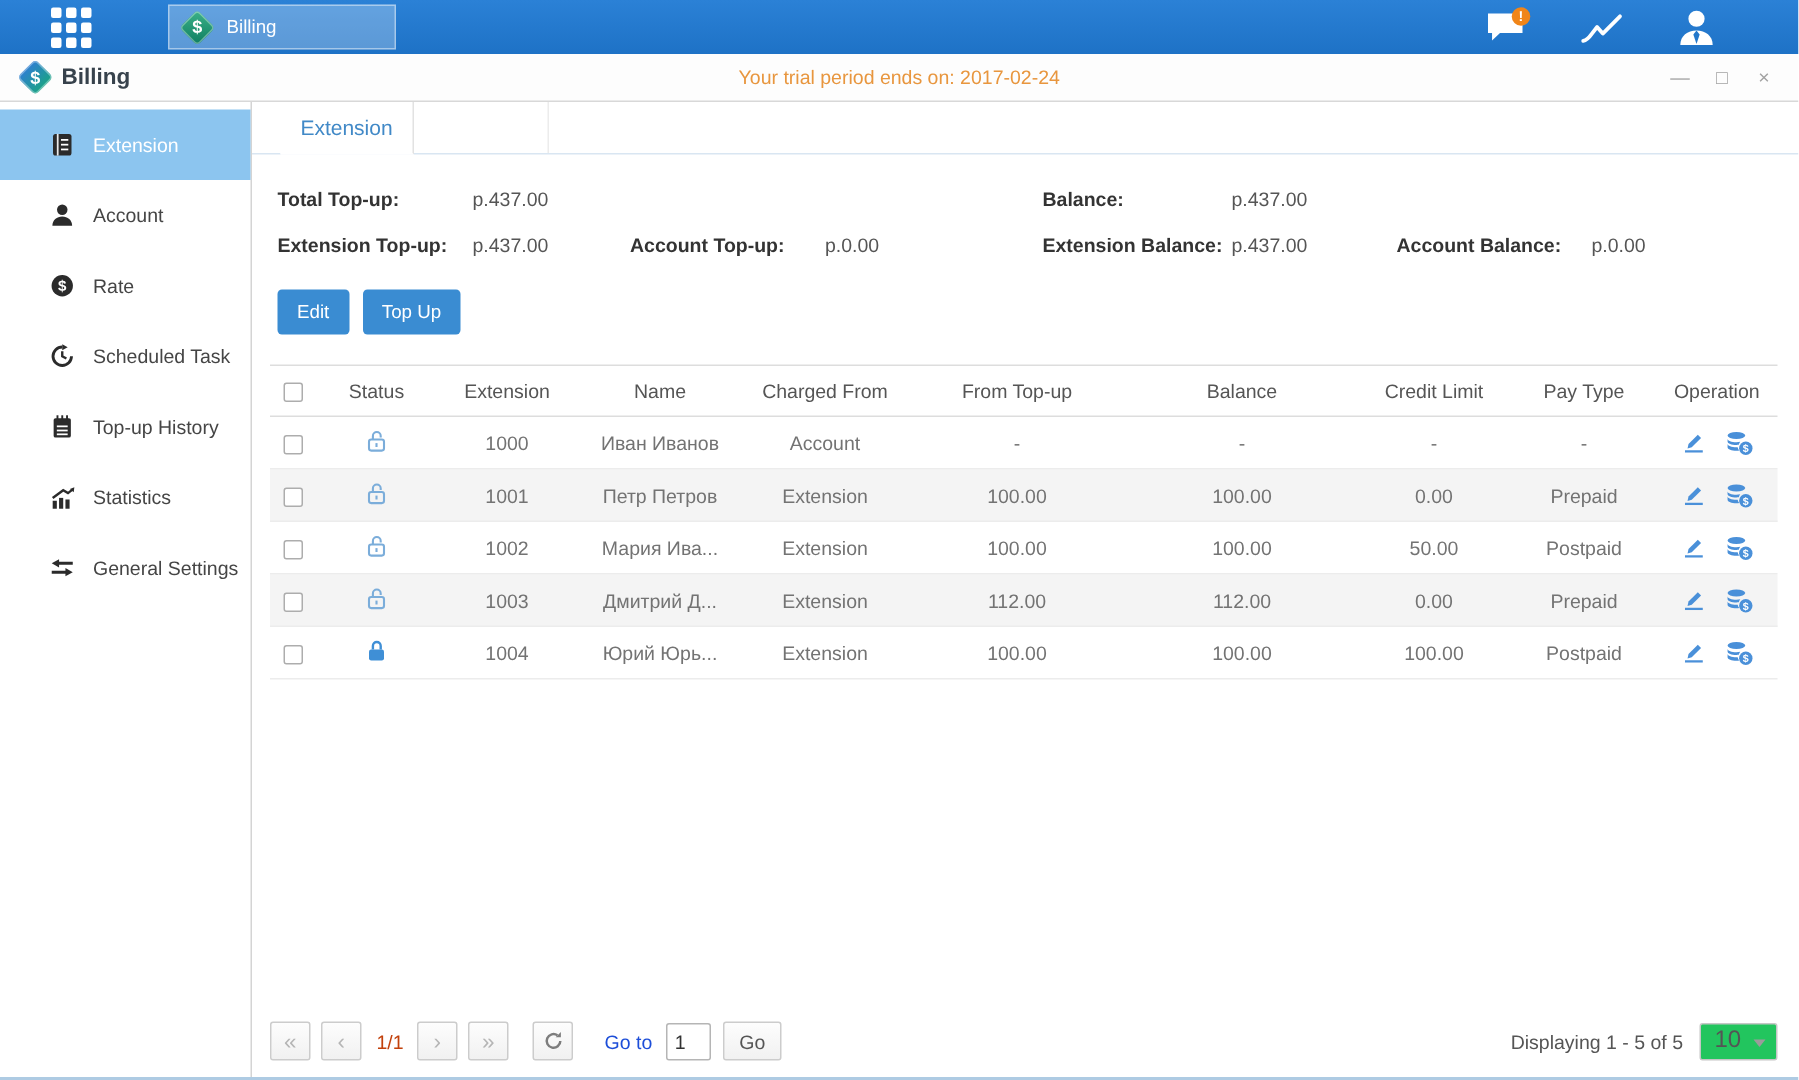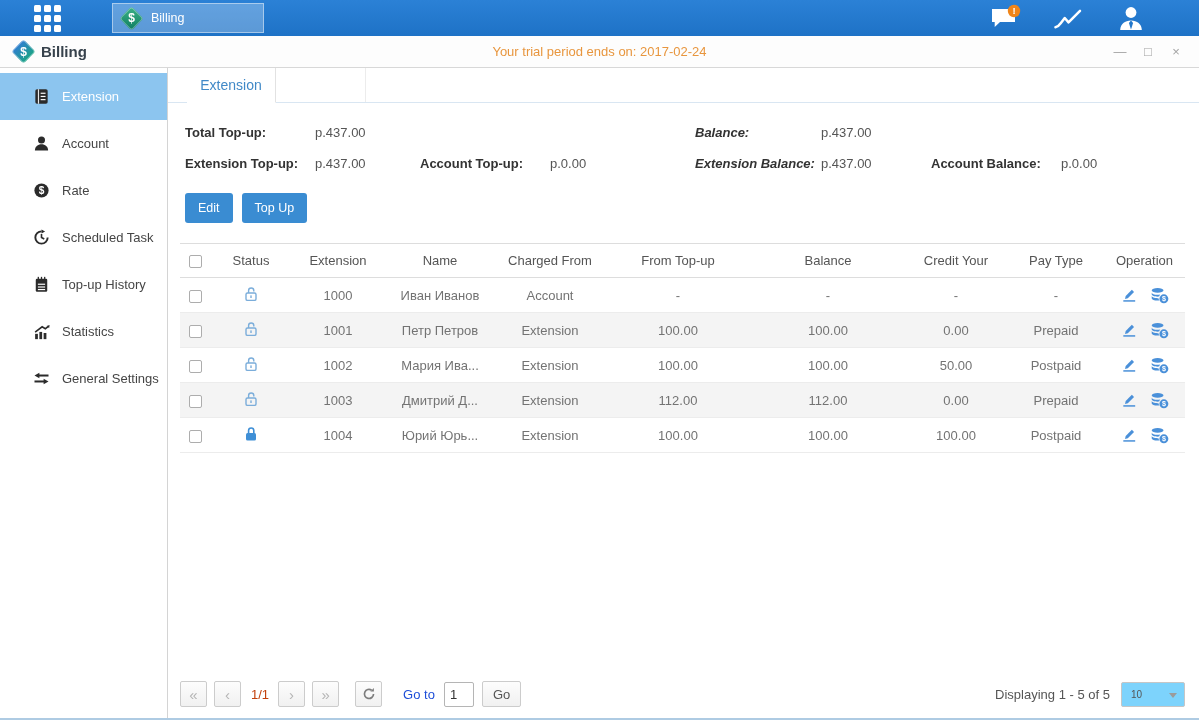--- a/index.html
+++ b/index.html
@@ -52,21 +52,21 @@
 
   
   .stats { display:flex; padding:14px 0 0 17px; font-size:13px; }
   .stats .half-left { width:510px; flex:0 0 auto; }
   .stats .half-right { flex:1; }
   .stat-row { display:flex; height:31px; align-items:center; }
   .stat-row .slabel { font-weight:bold; color:#333; }
   .stat-row .sval { color:#555; }
   .half-left .slabel.w1 { width:130px; } .half-left .sval.w2 { width:105px; }
   .half-left .slabel.w3 { width:130px; }
-  .half-right .slabel.w1 { width:126px;font-style:italic; } .half-right .sval.w2 { width:110px; }
+  .half-right .slabel.w1 { width:126px; } .half-right .sval.w2 { width:110px; }
   .half-right .slabel.w3 { width:130px; }
 
   
   .actions { display:flex; gap:9px; padding:14px 0 0 17px; }
   .btn-primary { background:#3a8cd2; color:#fff; border:none; font-size:12.5px;
     height:30px; padding:0 13px; border-radius:3px; cursor:pointer; font-family:inherit; }
 
   
   .grid-table { margin:20px 0 0 12px; width:1005px; border-collapse:collapse; table-layout:fixed; font-size:13px; }
   .grid-table col.c-chk{width:30px;} .grid-table col.c-status{width:82px;} .grid-table col.c-ext{width:92px;}
@@ -93,22 +93,22 @@
     color:#b5b5b5; font-size:15px; cursor:pointer; }
   .pg-info { color:#c2410c; font-size:13px; margin:0 9px 0 3px; }
   .pg-refresh { margin-left:9px; }
   .pg-goto-label { color:#1d4ed8; font-size:13px; margin:0 9px 0 14px; }
   .pg-input { width:30px; height:25px; border:1px solid #b5b5b5; border-radius:2px; font-size:13px;
     color:#333; padding-left:5px; font-family:inherit; }
   .pg-go { margin-left:8px; height:26px; padding:0 10px; border:1px solid #ccc; border-radius:2px;
     background:linear-gradient(180deg,#fdfdfd,#f1f1f1); color:#555; font-size:13px; cursor:pointer; font-family:inherit; }
   .pg-right { margin-left:auto; display:flex; align-items:center;text-align:right; }
   .pg-display { color:#555; font-size:13px; margin-right:11px; }
-  .pg-select { position:relative; width:64px; height:25px; border:1px solid #c6c6c6; border-radius:2px;
-    background:#7dd3fc; display:flex; align-items:center; padding-left:9px; font-size:10px; color:#555; cursor:pointer; }
+  .pg-select { position:relative; width:52px; height:25px; border:1px solid #c6c6c6; border-radius:2px;
+    background:#22c55e; display:flex; align-items:center; padding-left:9px; font-size:16px; color:#555; cursor:pointer; }
   .pg-select .arrow { position:absolute; right:7px; top:10px; width:0; height:0;
     border-left:4.5px solid transparent; border-right:4.5px solid transparent; border-top:5px solid #9b9b9b; }
 </style>
 </head>
 <body>
 
 <div class="screen">
 
   <div class="topbar">
     <div class="apps-grid">
@@ -292,21 +292,21 @@
         </colgroup>
         <thead>
           <tr>
             <th><span class="chk"></span></th>
             <th>Status</th>
             <th>Extension</th>
             <th>Name</th>
             <th>Charged From</th>
             <th>From Top-up</th>
             <th>Balance</th>
-            <th>Credit Your</th>
+            <th>Credit Limit</th>
             <th>Pay Type</th>
             <th>Operation</th>
           </tr>
         </thead>
         <tbody>
 
           <tr>
             <td><span class="chk"></span></td>
             <td><span class="lock unlocked">
               <svg class="ic-unlocked" width="16" height="16" viewBox="0 0 16 16">

